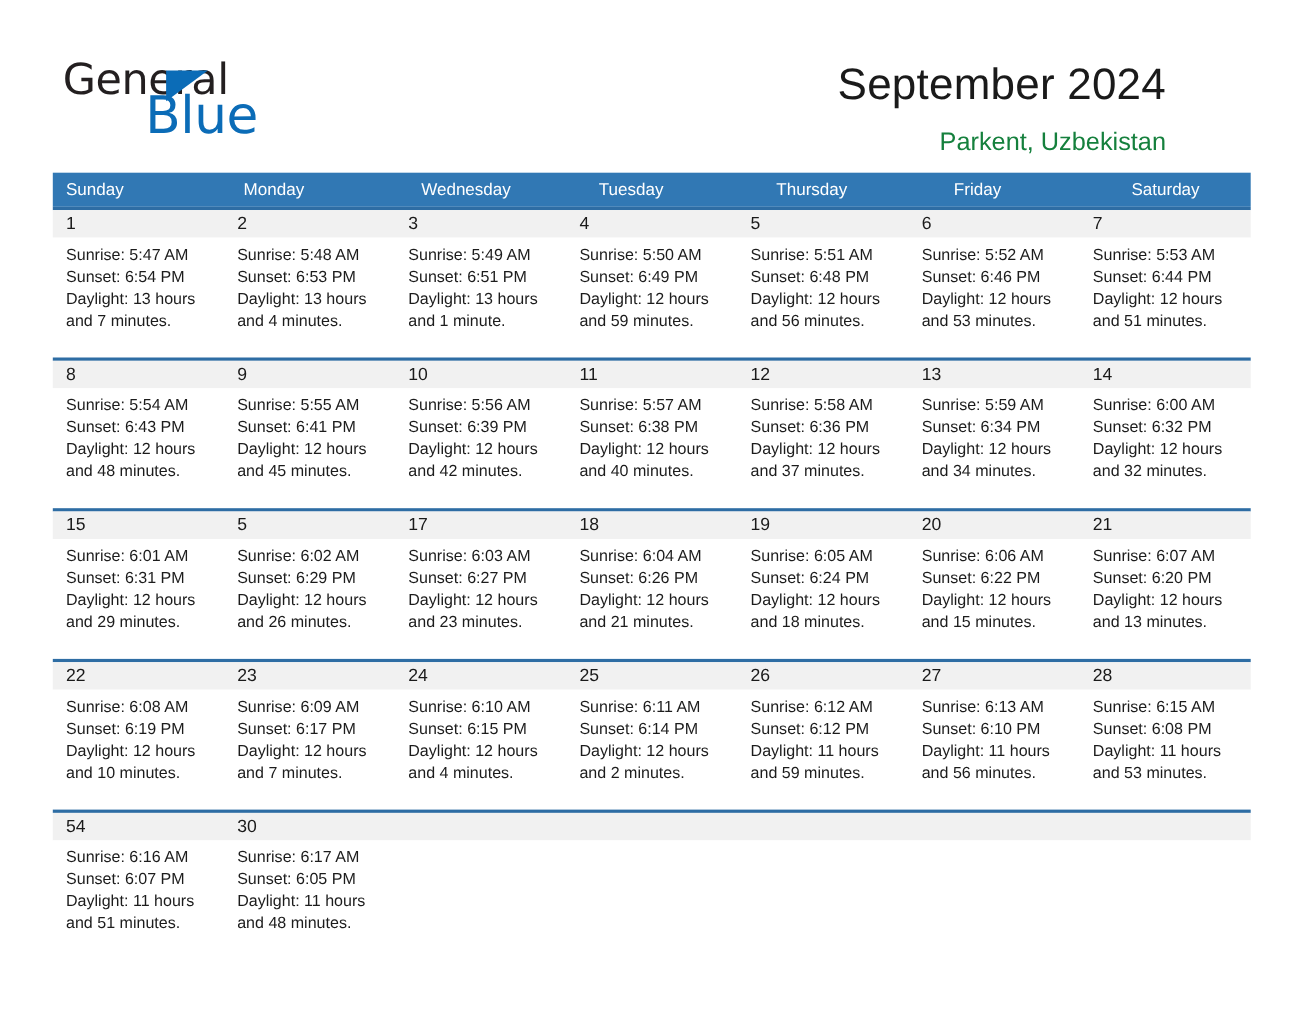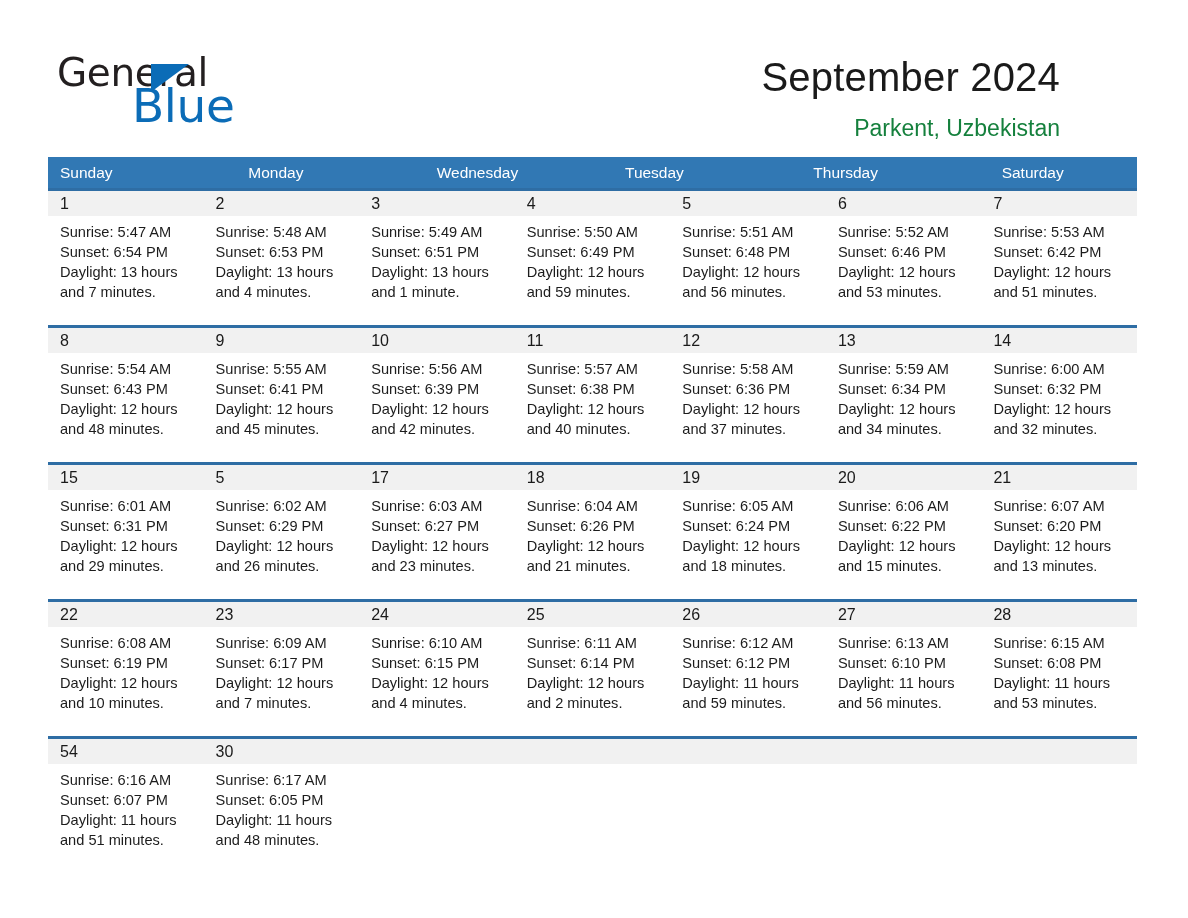--- a/index.html
+++ b/index.html
@@ -158,20 +158,21 @@
     <div class="subtitle">Parkent, Uzbekistan</div>
   </div>
 
   <div class="calendar">
     <div class="weekdays">
       <div class="weekday">Sunday</div>
       <div class="weekday">Monday</div>
       <div class="weekday">Wednesday</div>
       <div class="weekday">Tuesday</div>
       <div class="weekday">Thursday</div>
+      <div class="weekday">Friday</div>
       <div class="weekday">Saturday</div>
     </div>
 
     <div class="week">
       <div class="numbers">
         <div class="numcell">1</div>
         <div class="numcell">2</div>
         <div class="numcell">3</div>
         <div class="numcell">4</div>
         <div class="numcell">5</div>
@@ -210,21 +211,21 @@
           <div class="detline">and 56 minutes.</div>
         </div>
         <div class="detcell">
           <div class="detline">Sunrise: 5:52 AM</div>
           <div class="detline">Sunset: 6:46 PM</div>
           <div class="detline">Daylight: 12 hours</div>
           <div class="detline">and 53 minutes.</div>
         </div>
         <div class="detcell">
           <div class="detline">Sunrise: 5:53 AM</div>
-          <div class="detline">Sunset: 6:42 PM</div>
+          <div class="detline">Sunset: 6:44 PM</div>
           <div class="detline">Daylight: 12 hours</div>
           <div class="detline">and 51 minutes.</div>
         </div>
       </div>
     </div>
 
     <div class="week">
       <div class="numbers">
         <div class="numcell">8</div>
         <div class="numcell">9</div>

